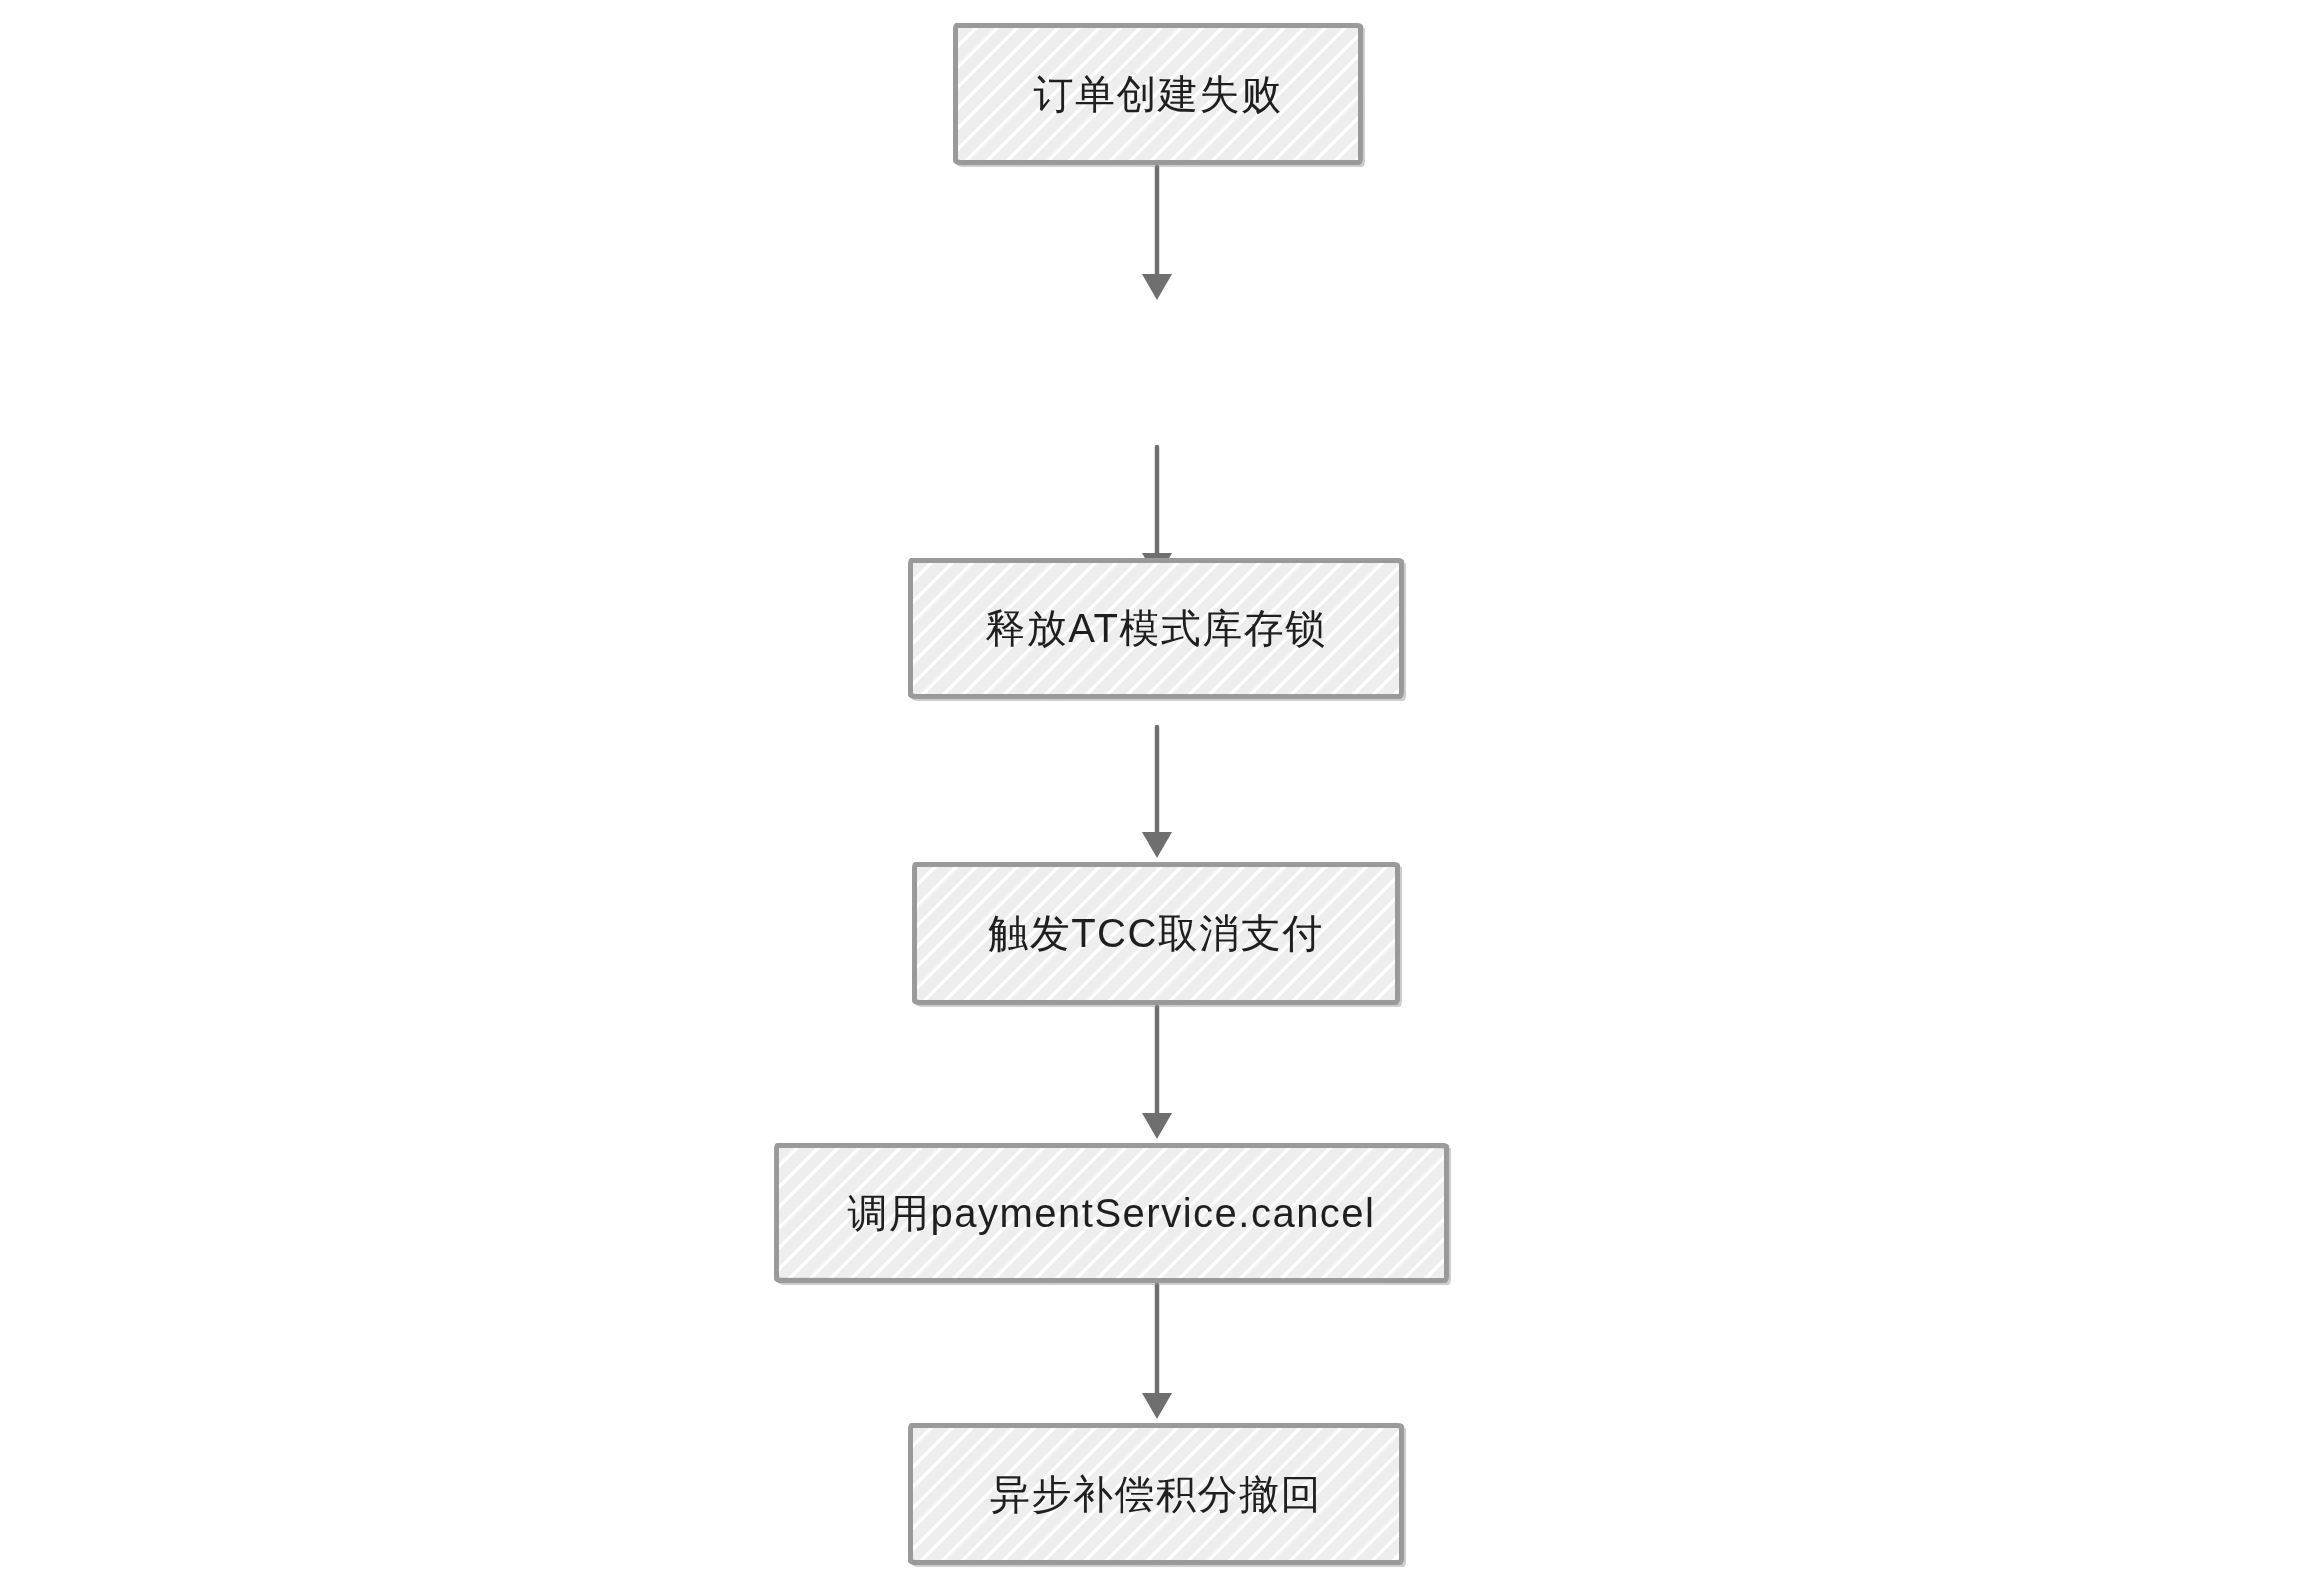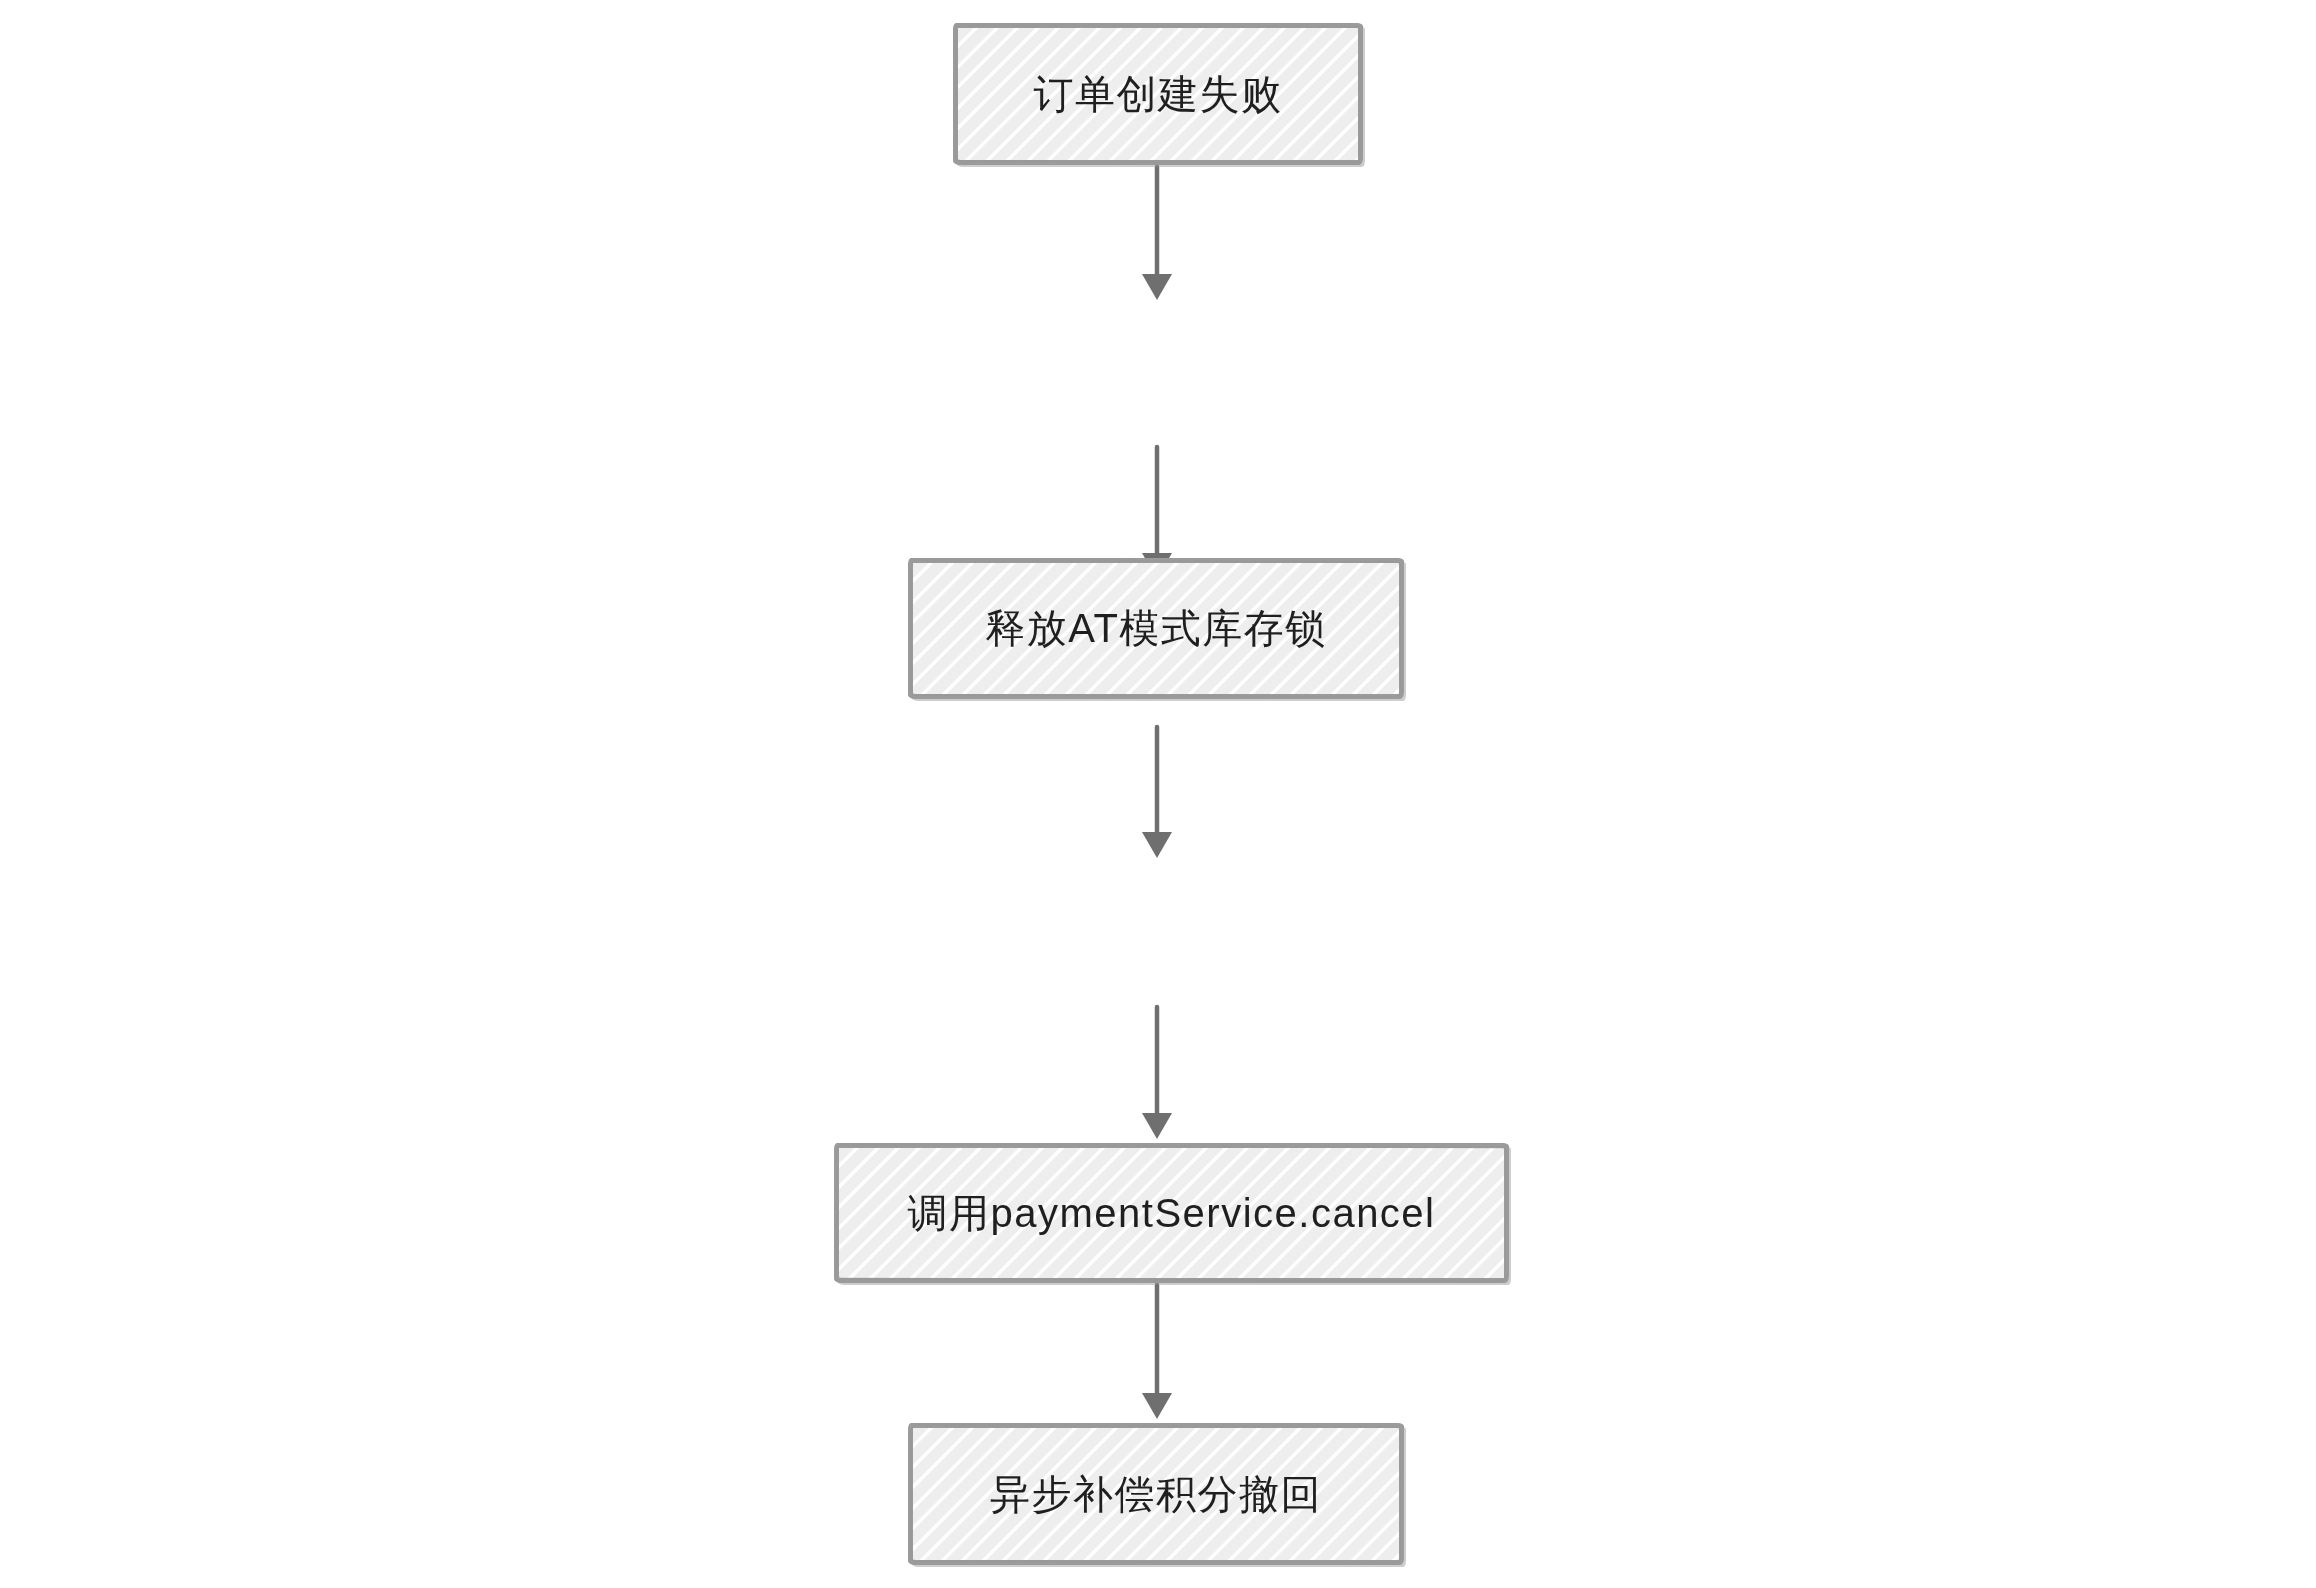--- a/index.html
+++ b/index.html
@@ -48,21 +48,21 @@
   }
   .node-label {
     position: relative;
     white-space: nowrap;
   }
   
   #n0 { left: 953px; top: 23px;   width: 410px; height: 142px; }
   #n1 { left: 953px; top: 302px;  width: 413px; height: 143px; }
   #n2 { left: 908px; top: 558px;  width: 496px; height: 141px; }
   #n3 { left: 912px; top: 862px;  width: 488px; height: 143px; }
-  #n4 { left: 834px; top: 1143px; width: 675px; height: 140px; }
+  #n4 { left: 774px; top: 1143px; width: 675px; height: 140px; }
   #n5 { left: 908px; top: 1423px; width: 496px; height: 142px; }
   .arrow-layer {
     position: absolute;
     left: 0; top: 0;
     width: 2316px;
     height: 1588px;
     pointer-events: none;
   }
   .arrow-line { stroke: var(--arrow, #737373); stroke-width: 4.5; stroke-linecap: round; }
   .arrow-head { fill: var(--arrow, #6d6d6d); }
@@ -97,20 +97,23 @@
 
   <div class="node" id="n0">
     <span class="node-label">订单创建失败</span>
   </div>
 
 
   <div class="node" id="n2">
     <span class="node-label">释放AT模式库存锁</span>
   </div>
 
+  <div class="node" id="n3">
+    <span class="node-label">触发TCC取消支付</span>
+  </div>
 
   <div class="node" id="n4">
     <span class="node-label">调用paymentService.cancel</span>
   </div>
 
   <div class="node" id="n5">
     <span class="node-label">异步补偿积分撤回</span>
   </div>
 
 </div>

